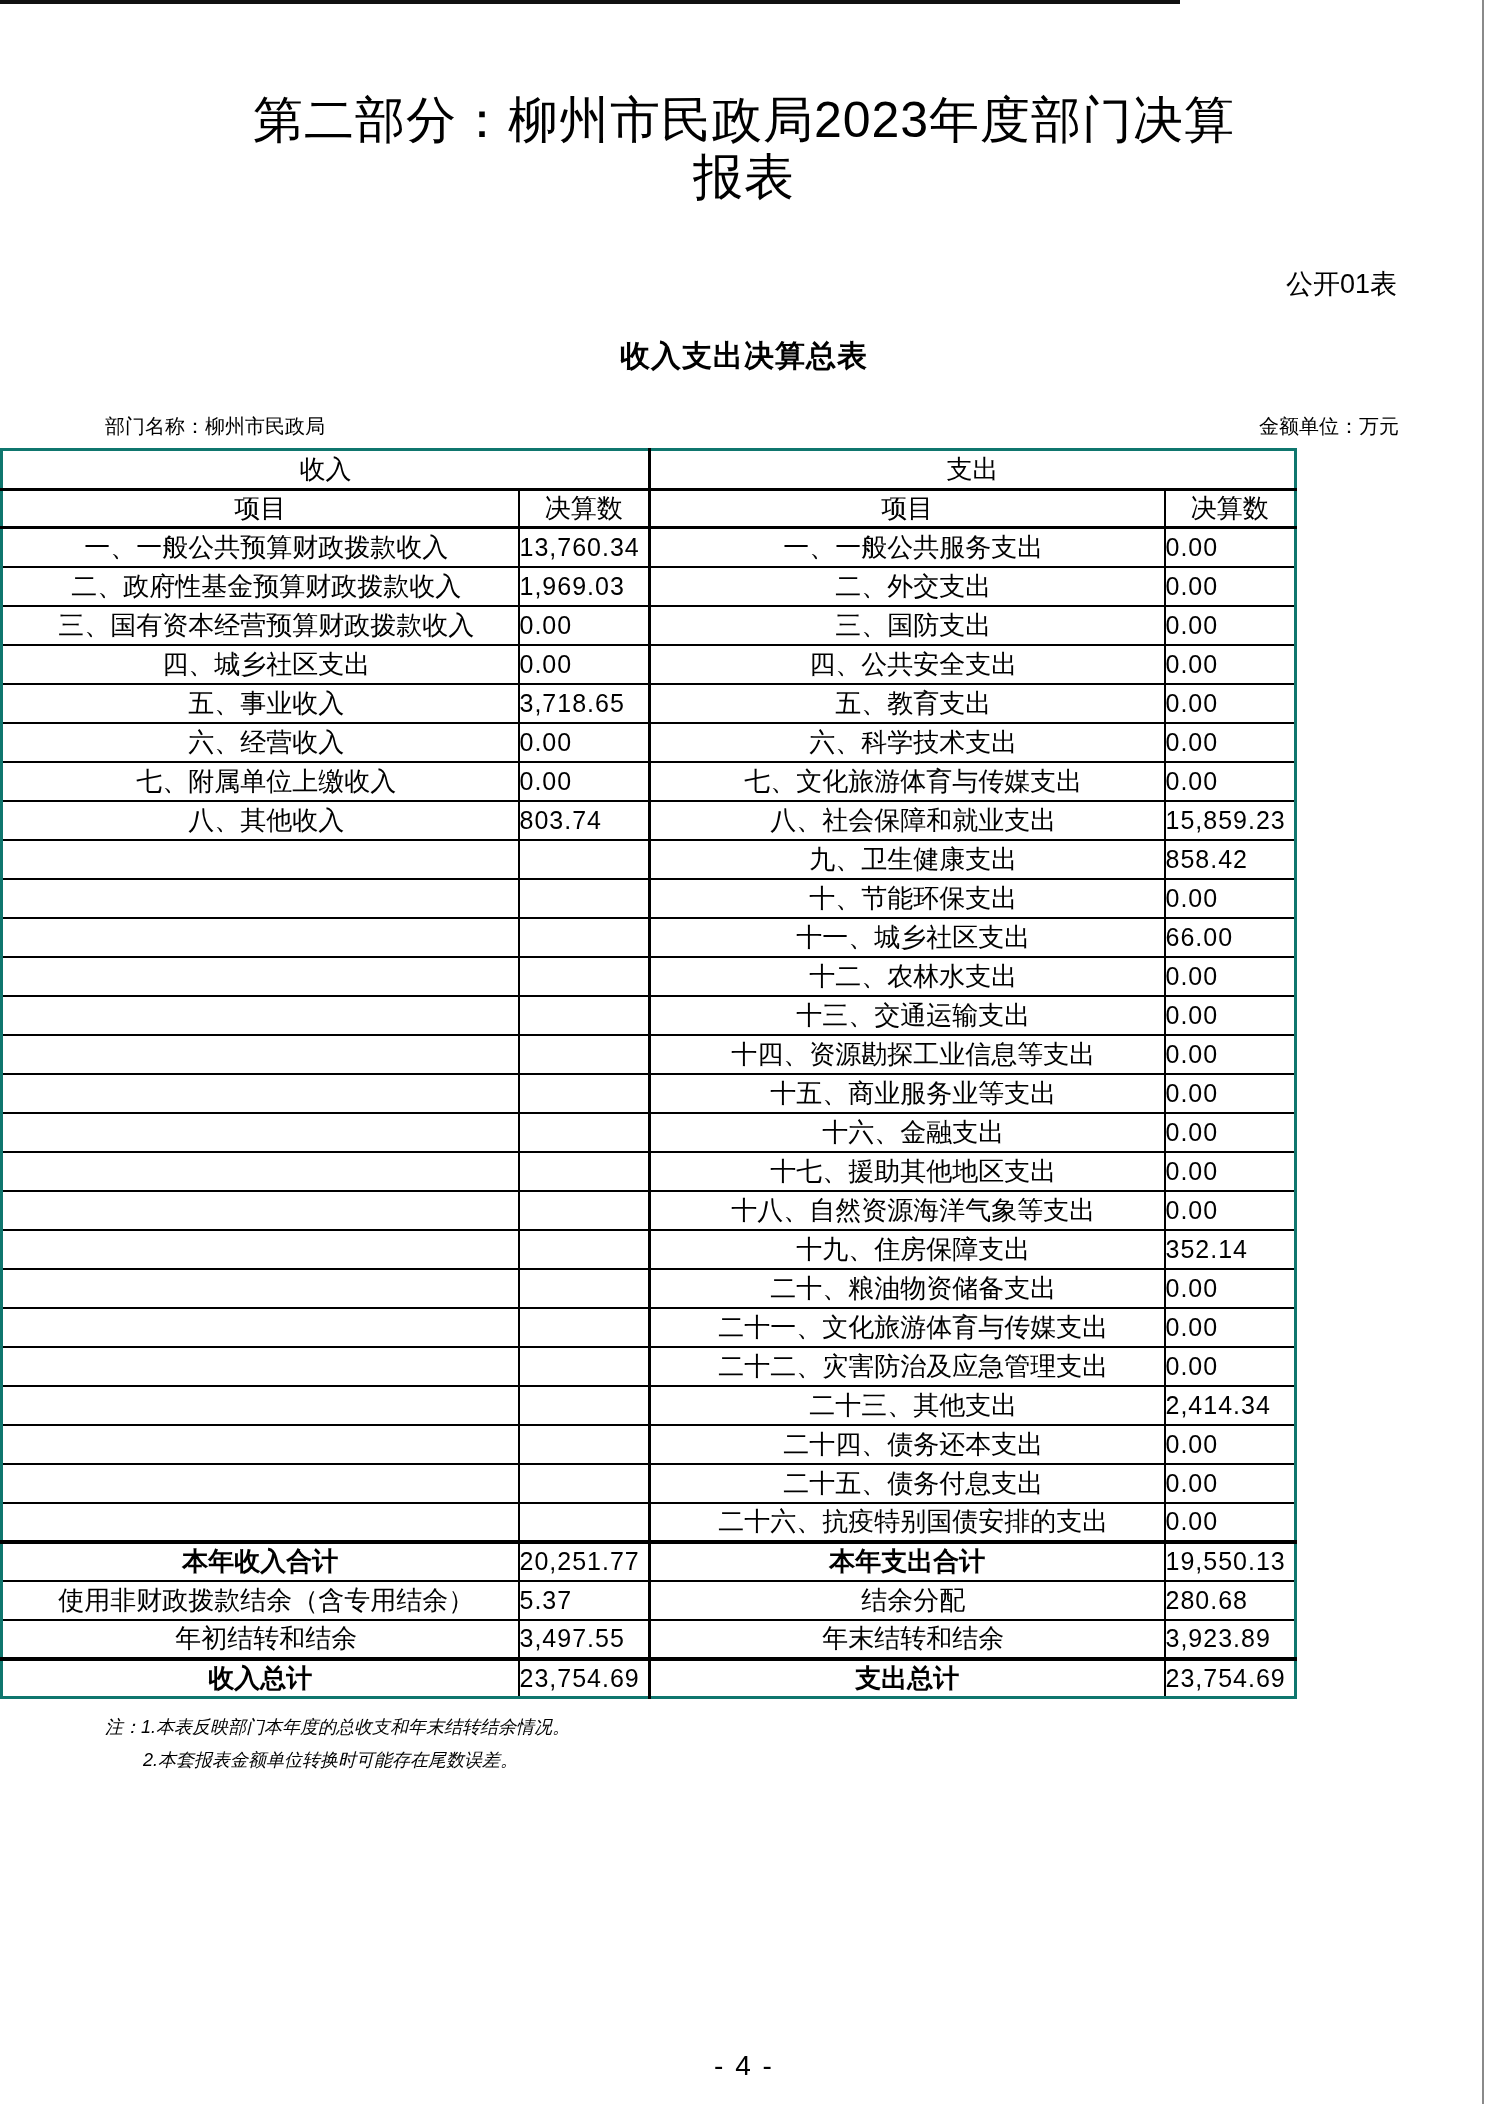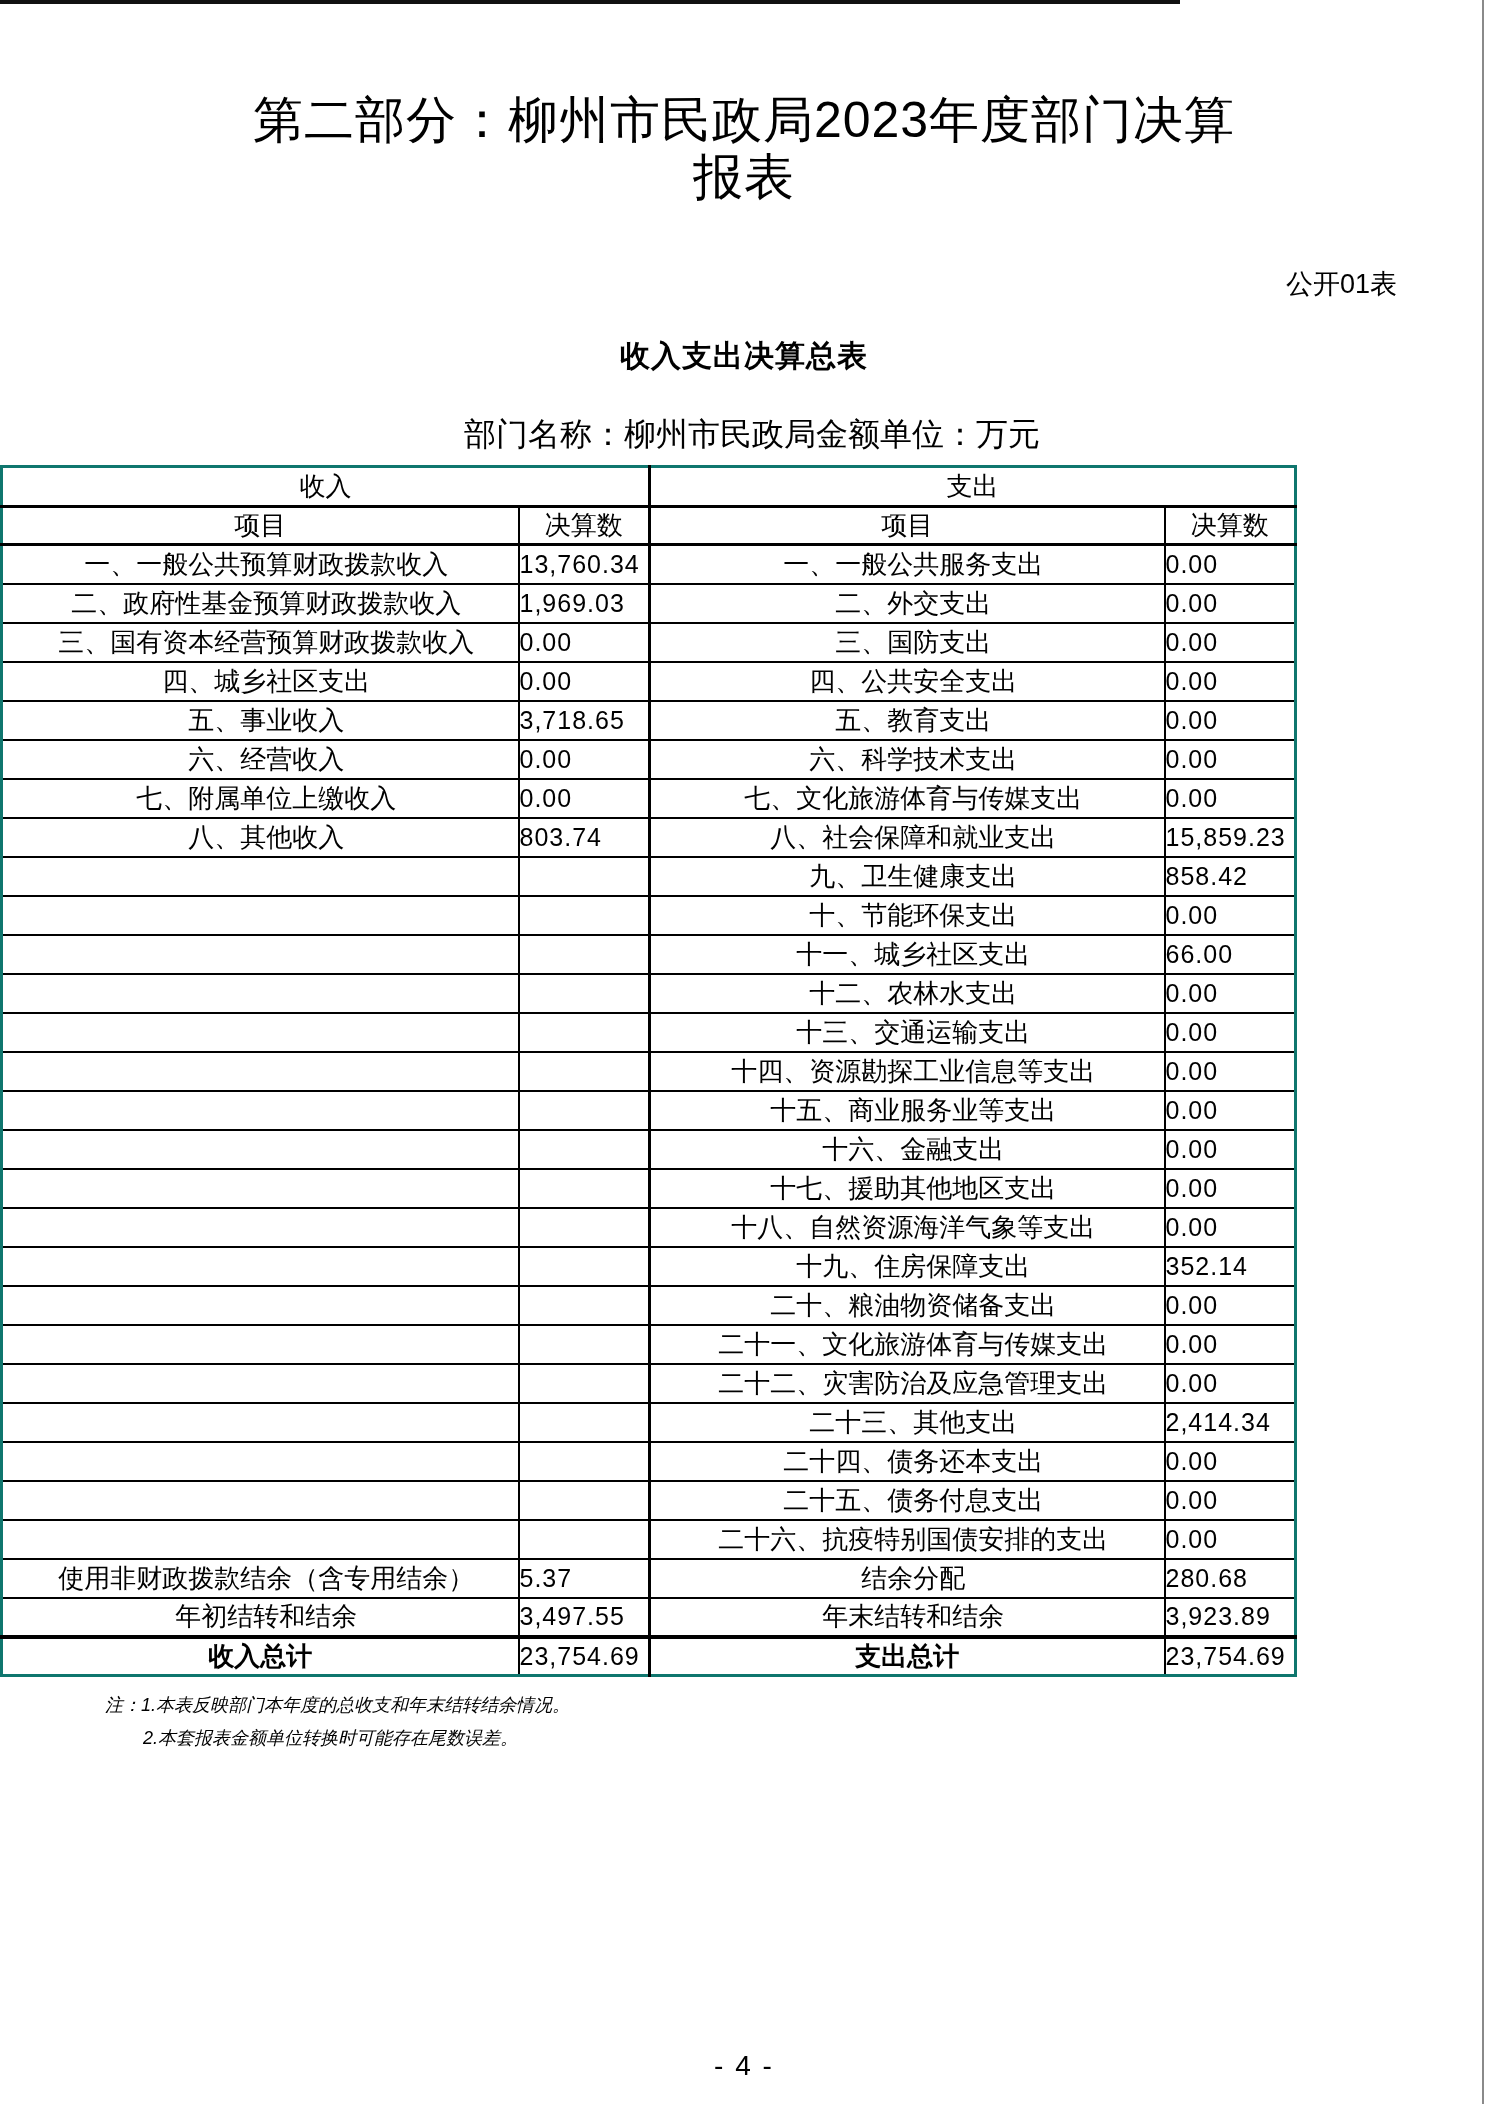--- a/index.html
+++ b/index.html
@@ -41,23 +41,23 @@
   }
   .table-title {
     margin-top: 34px;
     text-align: center;
     font-size: 30px;
     font-weight: bold;
     letter-spacing: 1px;
   }
   .meta-row {
     display: flex;
-    justify-content: center;
+    justify-content: space-between;
     margin: 36px 89px 8px 105px;
-    font-size: 32px;
+    font-size: 20px;
   }
   table {
     border-collapse: collapse;
     table-layout: fixed;
     width: 1294px;
     border: 3px solid #0f766e;
   }
   td, th {
     border: 2px solid #000000;
     font-size: 26px;
@@ -290,20 +290,26 @@
         <td class="amount-cell"></td>
         <td class="item-cell">二十五、债务付息支出</td>
         <td class="amount-cell">0.00</td>
       </tr>
       <tr>
         <td class="item-cell"></td>
         <td class="amount-cell"></td>
         <td class="item-cell">二十六、抗疫特别国债安排的支出</td>
         <td class="amount-cell">0.00</td>
       </tr>
+      <tr class="emphasis">
+        <td class="item-cell">本年收入合计</td>
+        <td class="amount-cell">20,251.77</td>
+        <td class="item-cell">本年支出合计</td>
+        <td class="amount-cell">19,550.13</td>
+      </tr>
       <tr>
         <td class="item-cell">使用非财政拨款结余（含专用结余）</td>
         <td class="amount-cell">5.37</td>
         <td class="item-cell">结余分配</td>
         <td class="amount-cell">280.68</td>
       </tr>
       <tr>
         <td class="item-cell">年初结转和结余</td>
         <td class="amount-cell">3,497.55</td>
         <td class="item-cell">年末结转和结余</td>

